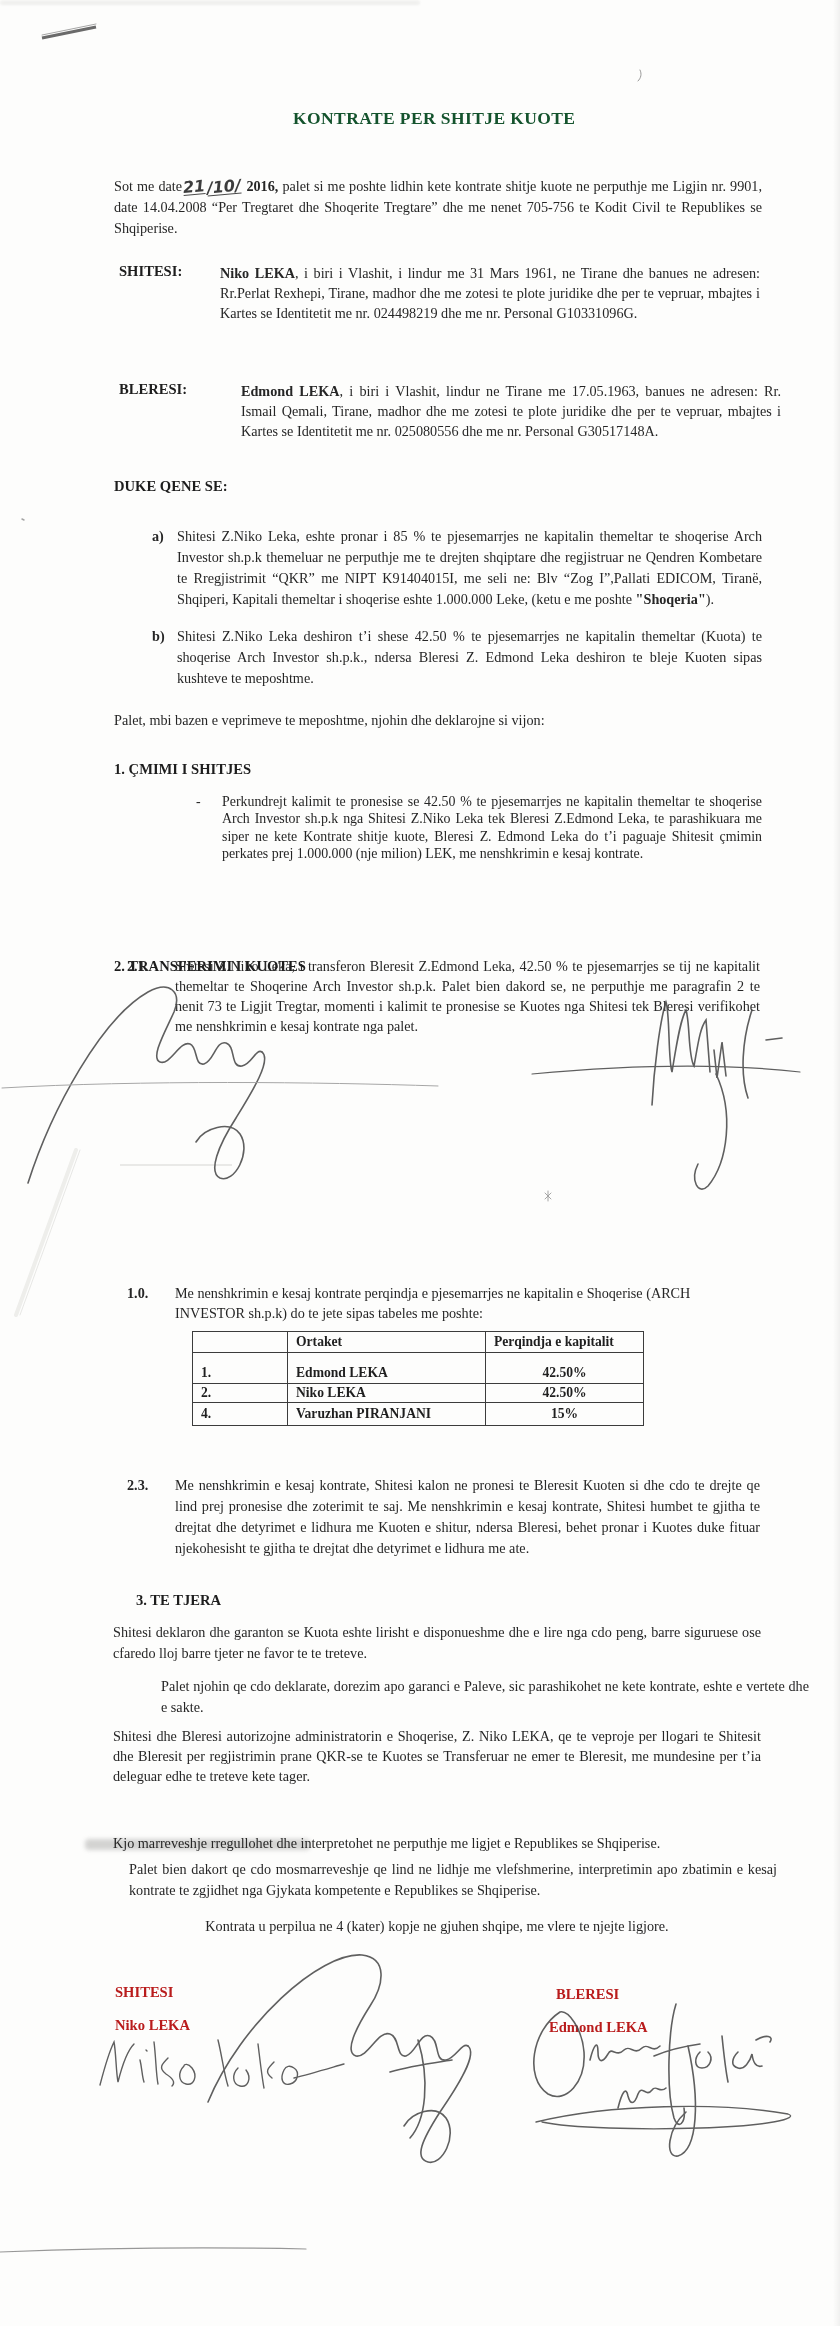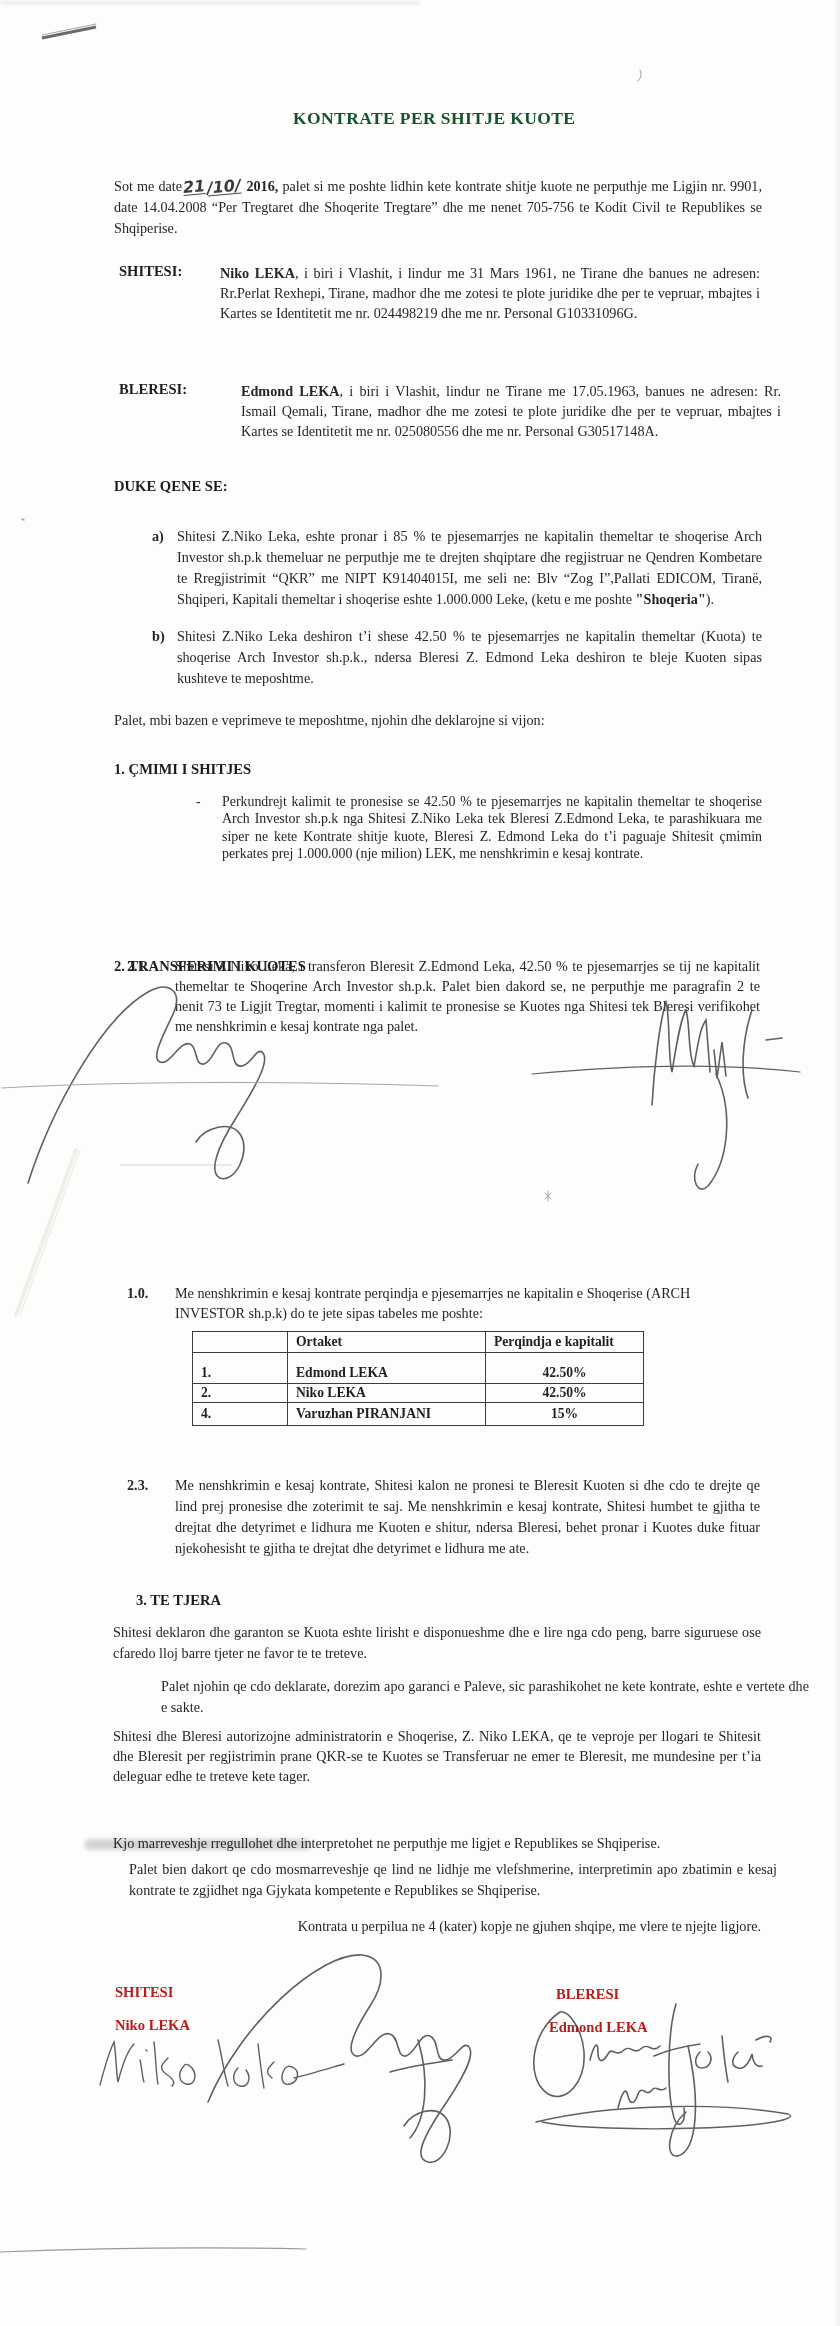--- a/index.html
+++ b/index.html
@@ -121,21 +121,21 @@
 
   <div class="abs marker body-text" style="left:127px; top:1475px;">2.3.</div>
   <div class="abs body-text lh21" style="left:175px; top:1475px; width:585px;">Me nenshkrimin e kesaj kontrate, Shitesi kalon ne pronesi te Bleresit Kuoten si dhe cdo te drejte qe lind prej pronesise dhe zoterimit te saj. Me nenshkrimin e kesaj kontrate, Shitesi humbet te gjitha te drejtat dhe detyrimet e lidhura me Kuoten e shitur, ndersa Bleresi, behet pronar i Kuotes duke fituar njekohesisht te gjitha te drejtat dhe detyrimet e lidhura me ate.</div>
 
   <div class="abs heading" style="left:104px; top:1592px;margin-left:32px;">3. TE TJERA</div>
   <div class="abs body-text lh21" style="left:113px; top:1622px; width:648px;">Shitesi deklaron dhe garanton se Kuota eshte lirisht e disponueshme dhe e lire nga cdo peng, barre siguruese ose cfaredo lloj barre tjeter ne favor te te treteve.</div>
   <div class="abs body-text lh21" style="left:113px; top:1676px; width:648px;margin-left:48px;">Palet njohin qe cdo deklarate, dorezim apo garanci e Paleve, sic parashikohet ne kete kontrate, eshte e vertete dhe e sakte.</div>
   <div class="abs body-text" style="left:113px; top:1726px; width:648px;">Shitesi dhe Bleresi autorizojne administratorin e Shoqerise, Z. Niko LEKA,  qe te veproje per llogari te Shitesit dhe Bleresit per regjistrimin prane QKR-se te Kuotes se Transferuar ne emer te Bleresit, me mundesine per t’ia deleguar edhe te treteve kete tager.</div>
   <div class="abs body-text" style="left:113px; top:1833px; width:648px; text-align:left;">Kjo marreveshje rregullohet dhe interpretohet ne perputhje me ligjet e Republikes se Shqiperise.</div>
   <div class="abs body-text lh21" style="left:113px; top:1859px; width:648px;margin-left:16px;">Palet bien dakort qe cdo mosmarreveshje qe lind ne lidhje me vlefshmerine, interpretimin apo zbatimin e kesaj kontrate te zgjidhet nga Gjykata kompetente e Republikes se Shqiperise.</div>
-  <div class="abs body-text" style="left:113px; top:1916px; width:648px; text-align:right;">Kontrata u perpilua ne 4 (kater) kopje ne gjuhen shqipe, me vlere te njejte ligjore.</div>
+  <div class="abs body-text" style="left:113px; top:1916px; width:648px; text-align:center;">Kontrata u perpilua ne 4 (kater) kopje ne gjuhen shqipe, me vlere te njejte ligjore.</div>
 
   <div class="abs sig-label" style="left:115px; top:1984px;">SHITESI</div>
   <div class="abs sig-label" style="left:115px; top:2017px;">Niko LEKA</div>
   <div class="abs sig-label" style="left:556px; top:1986px;">BLERESI</div>
   <div class="abs sig-label" style="left:549px; top:2019px;">Edmond LEKA</div>
 
   <svg class="ink" width="840" height="2326" viewBox="0 0 840 2326">
     <g fill="none" stroke="#4a4a4a" stroke-width="1.6" stroke-linecap="round" opacity="0.88">
 
       <path d="M42,38 L96,27" stroke="#565656" stroke-width="3" stroke-linecap="butt"></path>

